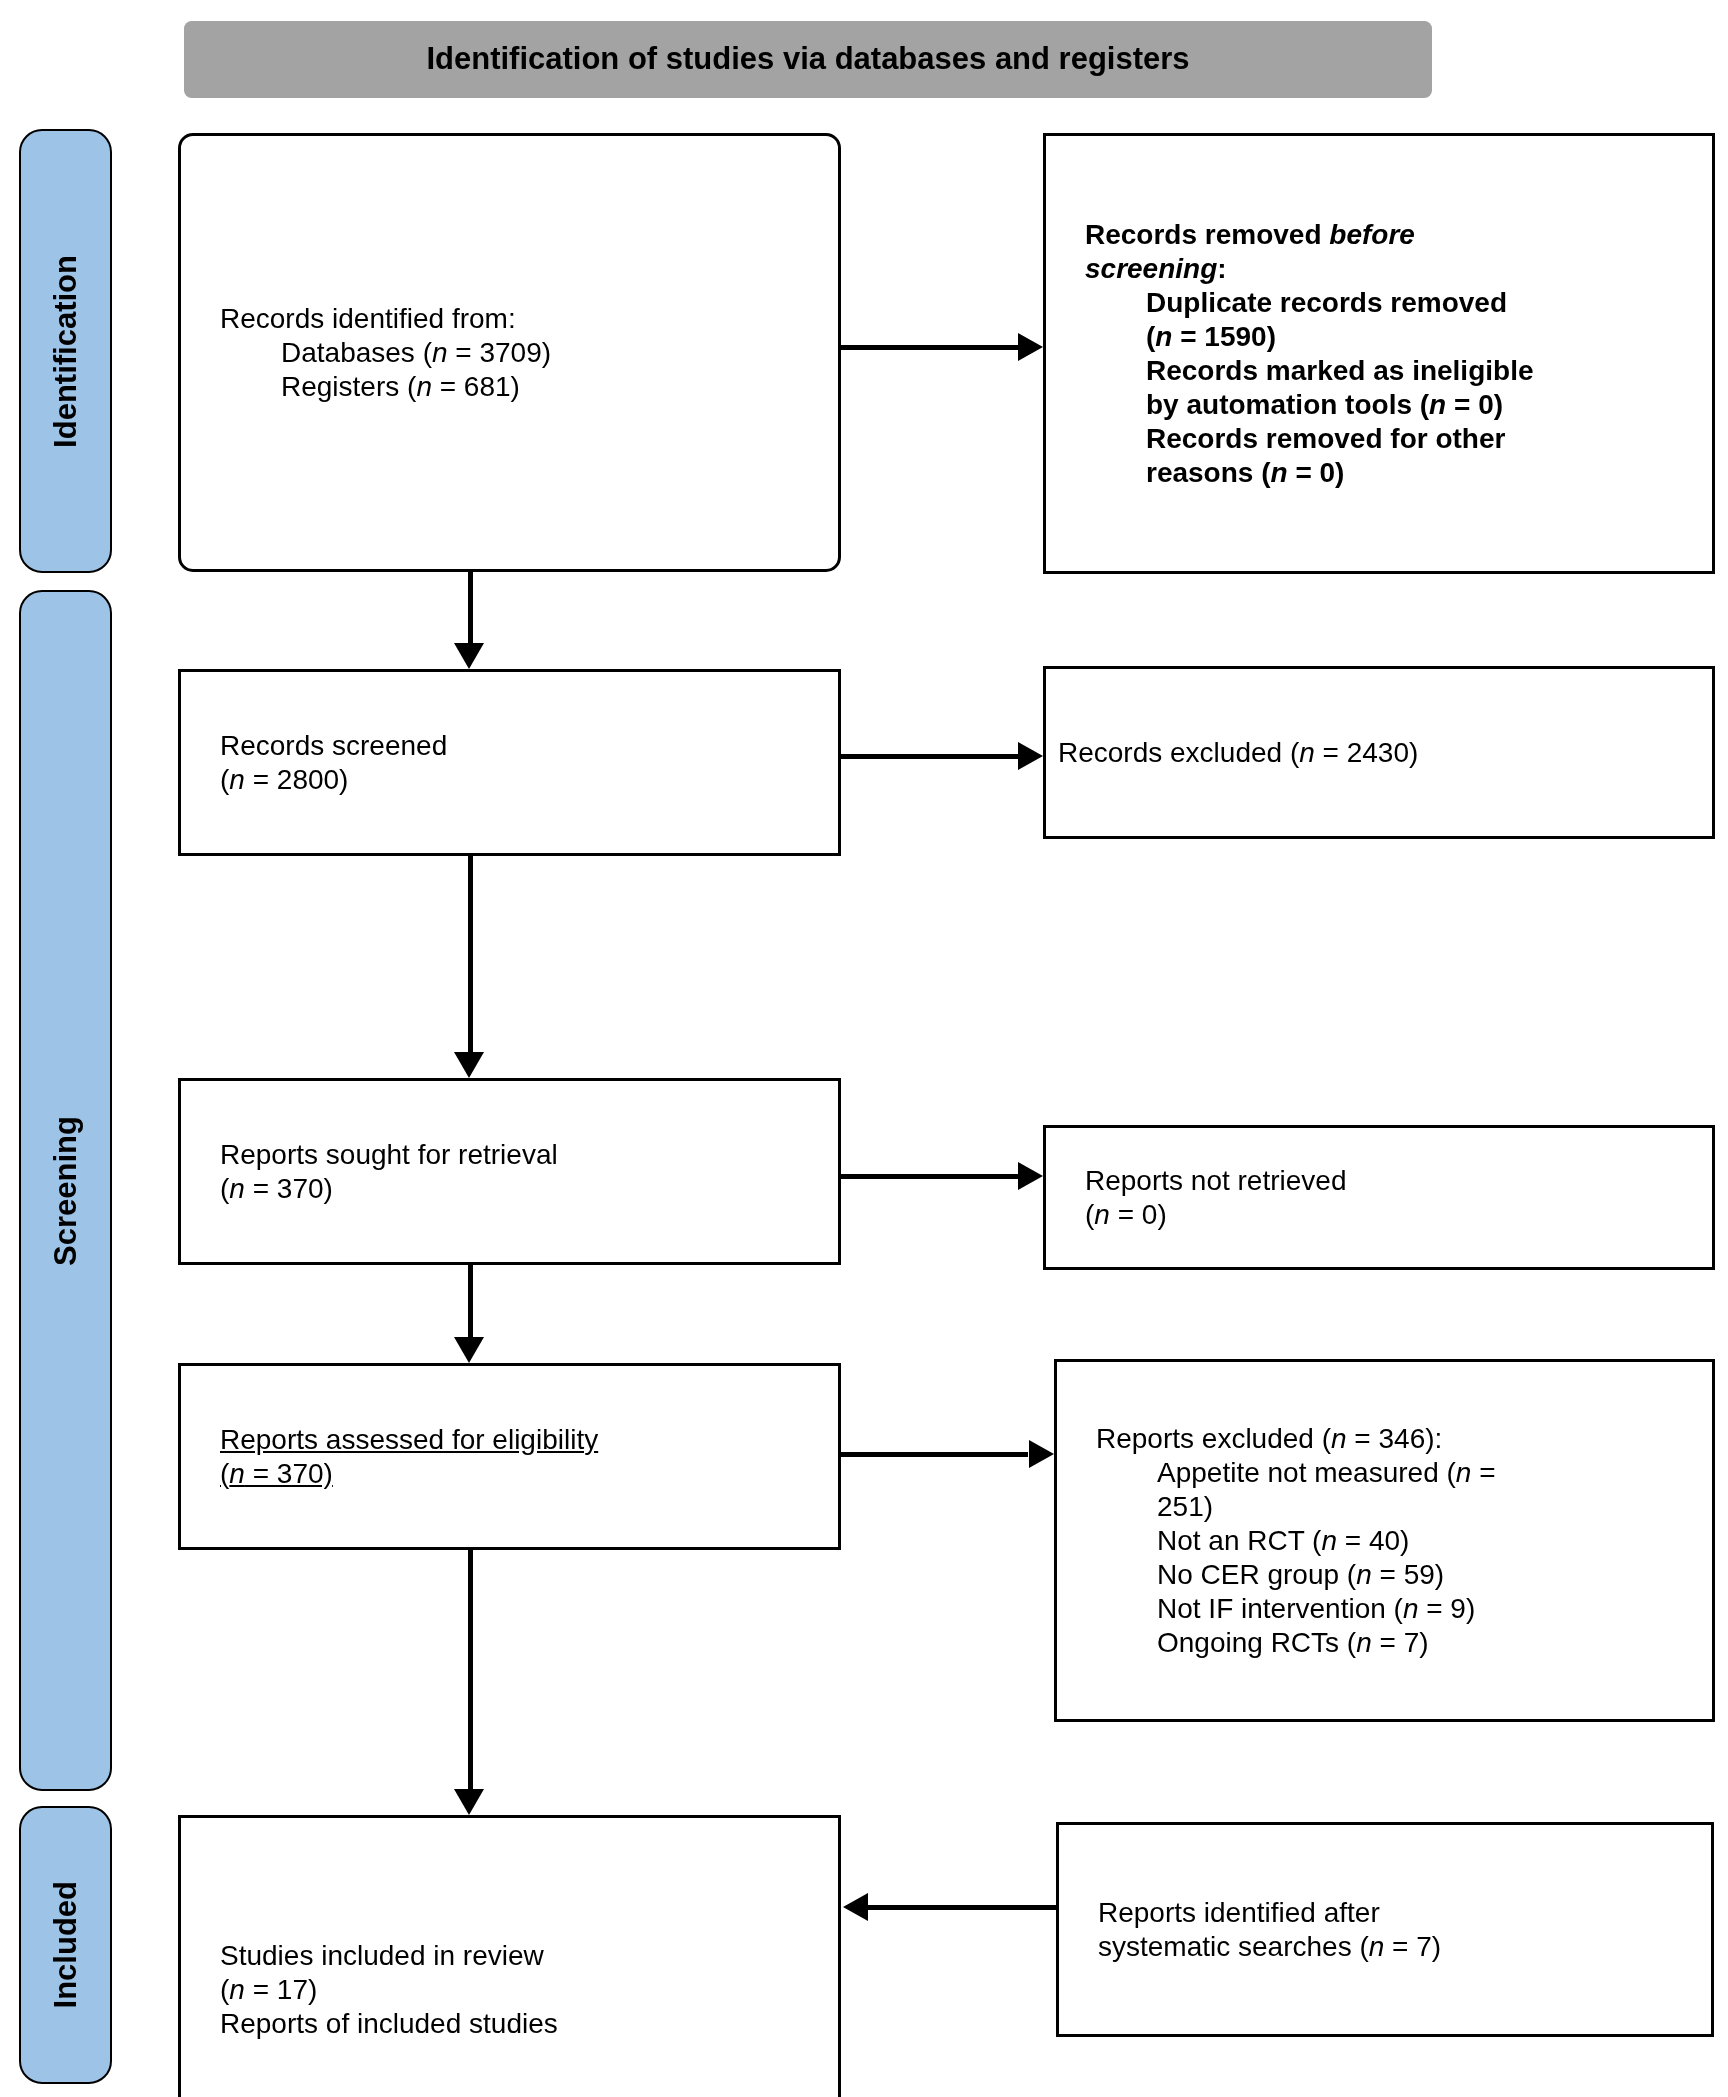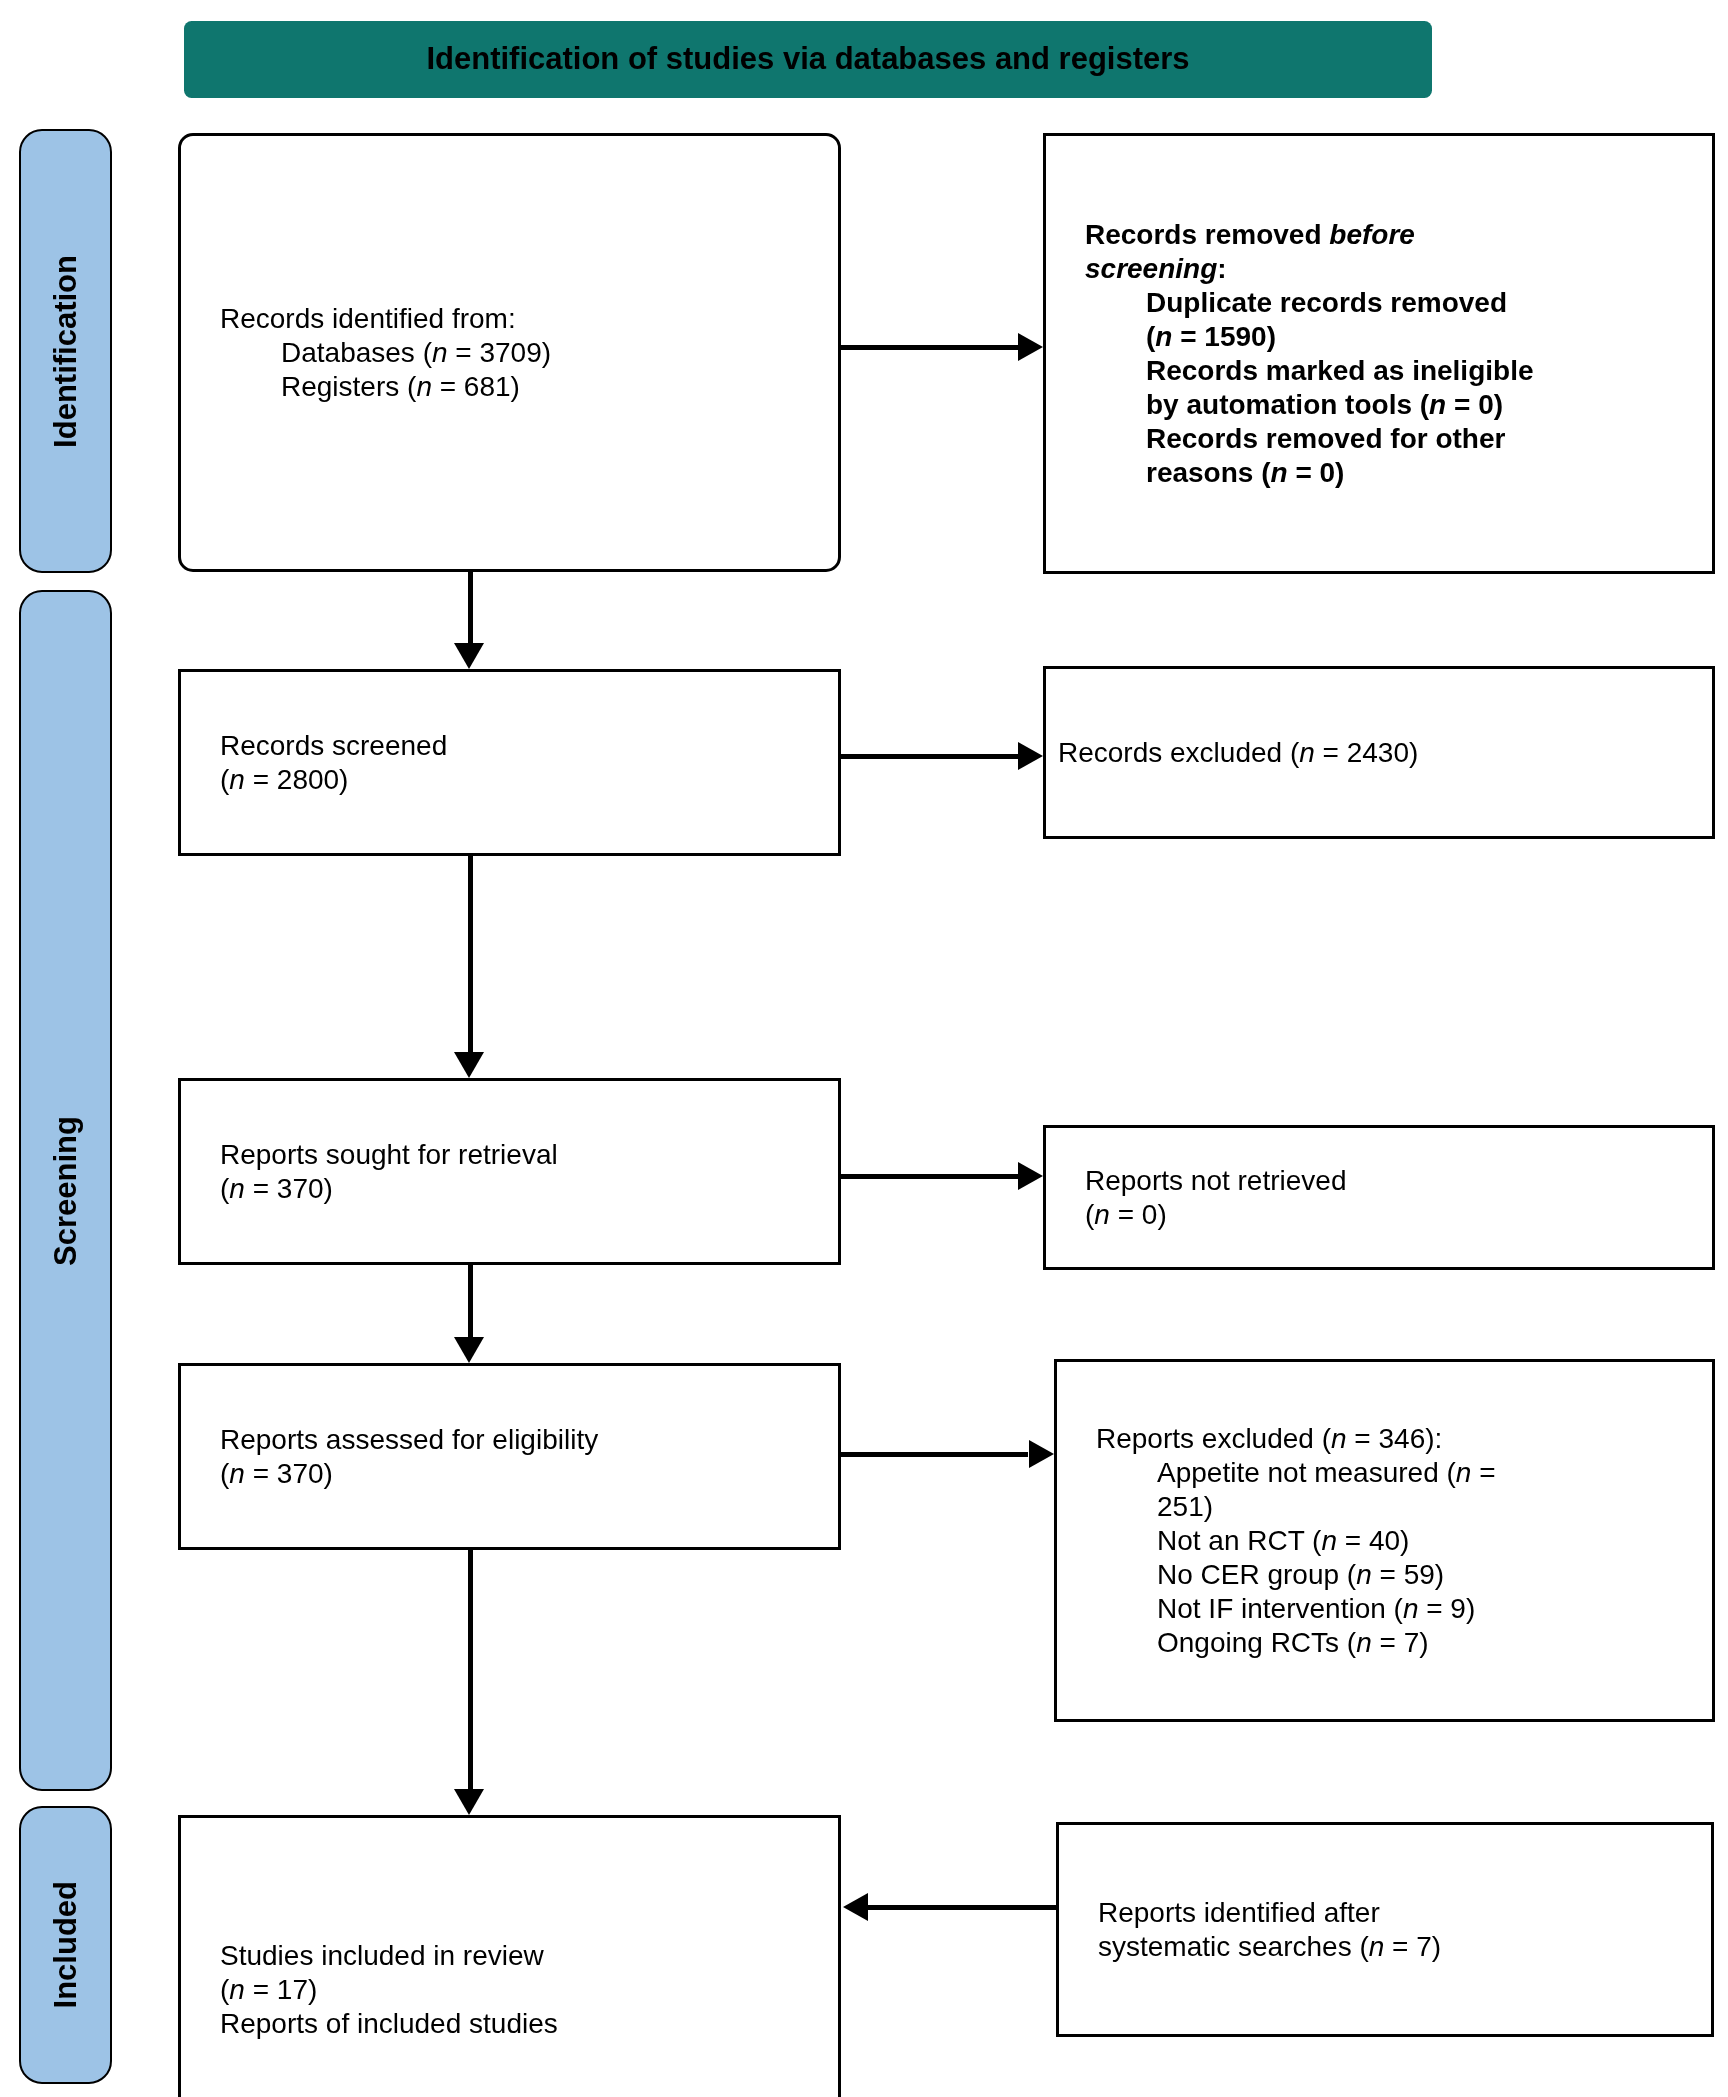--- a/index.html
+++ b/index.html
@@ -40,21 +40,21 @@
     font-size:28px;line-height:34px;
   }
   .fbox .line{white-space:nowrap;}
   .fbox .line.ind{padding-left:61px;}
   #box-l1{left:178px;top:133px;width:663px;height:439px;border-radius:15px;}
   #box-r1{left:1043px;top:133px;width:672px;height:441px;font-weight:bold;}
   #box-l2{left:178px;top:669px;width:663px;height:187px;}
   #box-r2{left:1043px;top:666px;width:672px;height:173px;padding-left:12px;}
   #box-l3{left:178px;top:1078px;width:663px;height:187px;}
   #box-r3{left:1043px;top:1125px;width:672px;height:145px;}
-  #box-l4{left:178px;top:1363px;width:663px;height:187px;}
+  #box-l4{left:178px;top:1363px;width:663px;height:187px;text-decoration:underline;}
   #box-r4{left:1054px;top:1359px;width:661px;height:363px;}
   #box-l5{left:178px;top:1815px;width:663px;height:350px;}
   #box-r5{left:1056px;top:1822px;width:658px;height:215px;}
   
   .shaft-h{position:absolute;height:4.9px;background:#000;}
   .shaft-v{position:absolute;width:4.9px;background:#000;}
   .head-right{position:absolute;width:0;height:0;
     border-top:14.6px solid transparent;border-bottom:14.6px solid transparent;
     border-left:25px solid #000;}
   .head-left{position:absolute;width:0;height:0;
@@ -89,21 +89,21 @@
   #a-v4 .head-down{left:454px;top:1789px;}
   
   #a-h5 .shaft-h{left:868px;top:1905px;width:189px;}
   #a-h5 .head-left{left:843px;top:1893px;}
 </style>
 </head>
 <body>
 
 <div id="canvas">
 
-  <div id="banner" style="background: #0f766e;">
+  <div id="banner" style="background: #a3a3a3;">
     <span>Identification of studies via databases and registers</span>
   </div>
 
   <div class="stage" id="stage-identification" style="background: rgb(157, 195, 230);">
     <span>Identification</span>
   </div>
   <div class="stage" id="stage-screening" style="background: rgb(157, 195, 230);">
     <span>Screening</span>
   </div>
   <div class="stage" id="stage-included" style="background: rgb(157, 195, 230);">

